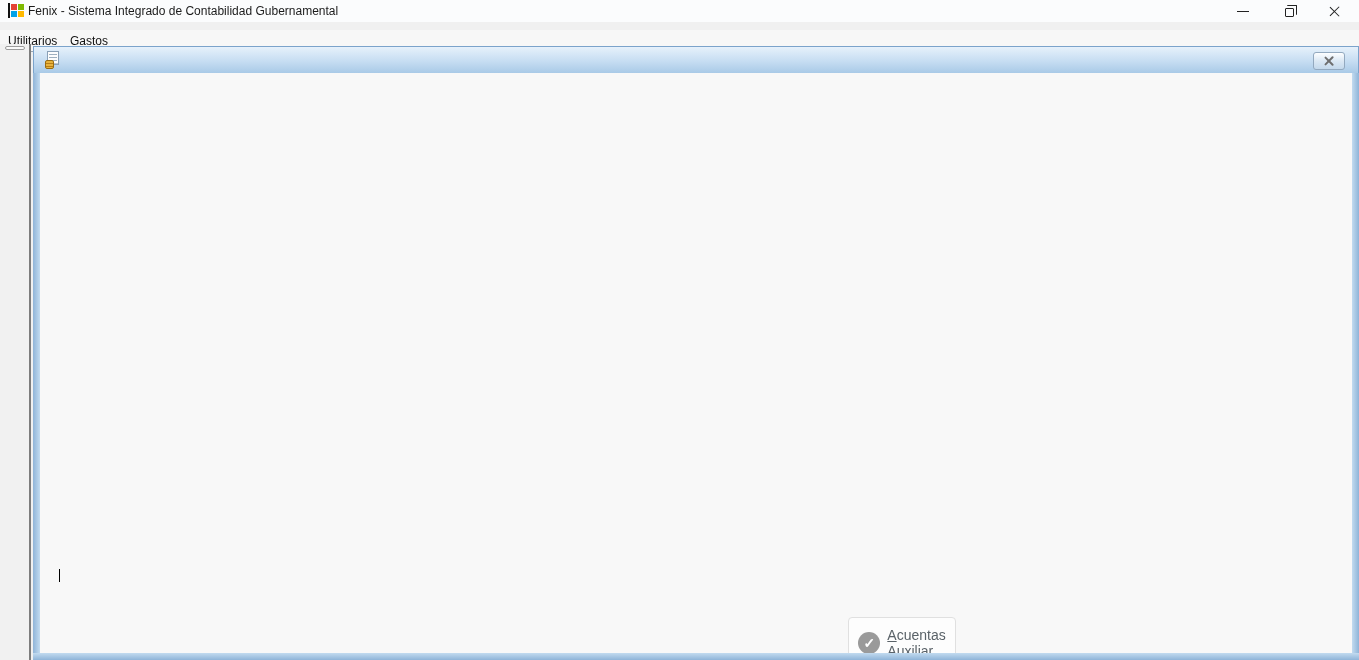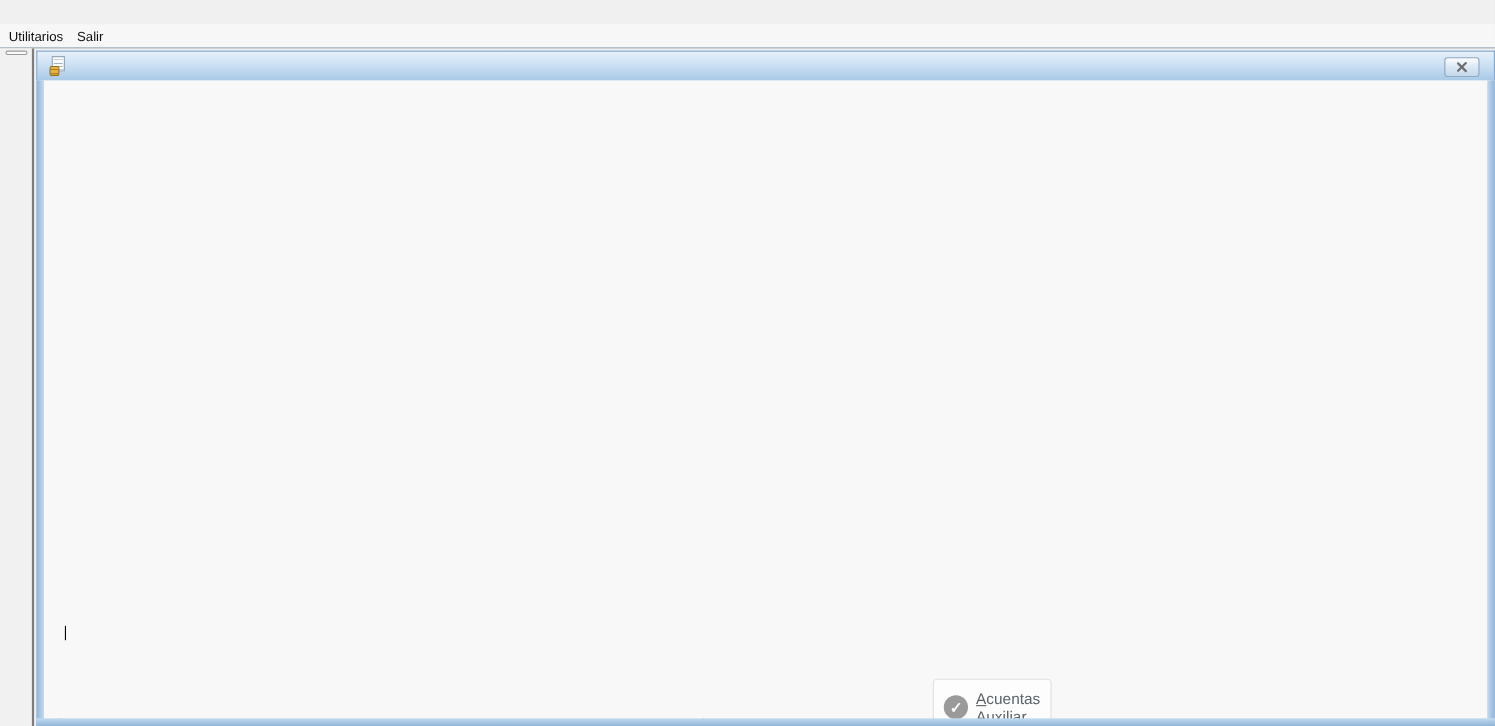--- a/index.html
+++ b/index.html
@@ -23,21 +23,21 @@
   #app-icon .pole { position:absolute; left:0; top:0; width:2px; height:15px; background:#111; }
   .wc { top:0; width:42px; height:22px; display:flex; align-items:center; justify-content:center; cursor:default; }
   #btn-min { left:1222px; } #btn-restore { left:1268px; } #btn-close { left:1314px; }
   .min-glyph { width:12px; height:0; border-top:1.6px solid #222; display:block; }
   .restore-glyph { position:relative; width:9px; height:9px; border:1.3px solid #222; border-radius:1px; background:#fbfcfd; margin-top:2px; }
   .restore-glyph::before { content:""; position:absolute; left:1px; top:-4px; width:9px; height:9px; border:1.3px solid #222; border-left:none; border-bottom:none; border-radius:1px; }
   .x-glyph { position:relative; width:12px; height:12px; display:block; }
   .x-glyph::before, .x-glyph::after { content:""; position:absolute; left:5.4px; top:0; width:1.4px; height:13px; background:#222; }
   .x-glyph::before { transform:rotate(45deg); } .x-glyph::after { transform:rotate(-45deg); }
 
-  #menubar { left:0; top:22px; width:1359px; height:22px; background:#f7f7f7; border-bottom:1px solid #9aa5b1; }
+  #menubar { left:0; top:30px; width:1359px; height:22px; background:#f7f7f7; border-bottom:1px solid #9aa5b1; }
   .menu-item { position:absolute; top:3px; height:17px; padding:1px 6px; font-size:12px; color:#111; }
   #menu-utilitarios { left:2px; } #menu-salir { left:64px; }
 
   
   #left-panel { left:0; top:44px; width:31px; height:616px; background:#f1f1f1; border-right:2px solid #7d7d7d; }
   #left-panel .grip { position:absolute; left:5px; top:2px; width:20px; height:4px; border:1px solid #9d9d9d; border-radius:2px; background:#fafafa; }
 
   
   #child-caption { left:33px; top:46px; width:1326px; height:27px;
     background:linear-gradient(180deg,#e6f1fb 0%,#c6ddf2 55%,#a9cae7 100%);
@@ -117,24 +117,43 @@
   #aprobar-btn { left:848px; top:617px; width:108px; height:52px; background:#fdfdfd; border:1px solid #e0e0e0; border-radius:4px;
      display:flex; align-items:center; justify-content:center; gap:7px; font-size:14px; color:#5a6268; z-index:1; }
   .check-circle { width:22px; height:22px; border-radius:50%; background:#9a9a9a; color:#fff; font-size:14px; font-weight:bold;
      display:flex; align-items:center; justify-content:center; flex:0 0 auto; }
 </style>
 </head>
 <body>
 
 <div id="screen">
 
+  <div id="titlebar" class="abs">
+    <span id="app-icon" class="abs">
+      <span class="pole"></span>
+        <span class="pane p1"></span>
+        <span class="pane p2"></span>
+        <span class="pane p3"></span>
+        <span class="pane p4"></span>
+    </span>
+    <span id="title-text" class="abs">Fenix - Sistema Integrado de Contabilidad Gubernamental</span>
+    <span id="btn-min" class="wc abs">
+        <span class="min-glyph"></span>
+      </span>
+    <span id="btn-restore" class="wc abs">
+        <span class="restore-glyph"></span>
+      </span>
+    <span id="btn-close" class="wc abs">
+        <span class="x-glyph"></span>
+      </span>
+  </div>
 
   <div id="menubar" class="abs">
     <span id="menu-utilitarios" class="menu-item">Utilitarios</span>
-    <span id="menu-salir" class="menu-item">Salir</span>
+    <span id="menu-salir" class="menu-item">Gastos</span>
   </div>
 
   <div id="left-panel" class="abs">
     <span class="grip"></span>
   </div>
 
   <div id="child-caption" class="abs"></div>
   <span id="doc-coins-icon" class="abs">
     <span class="page"></span>
       <span class="lines"></span>

